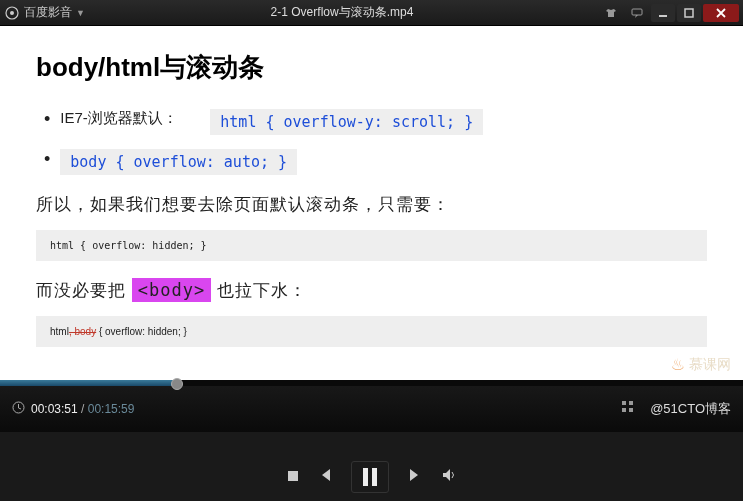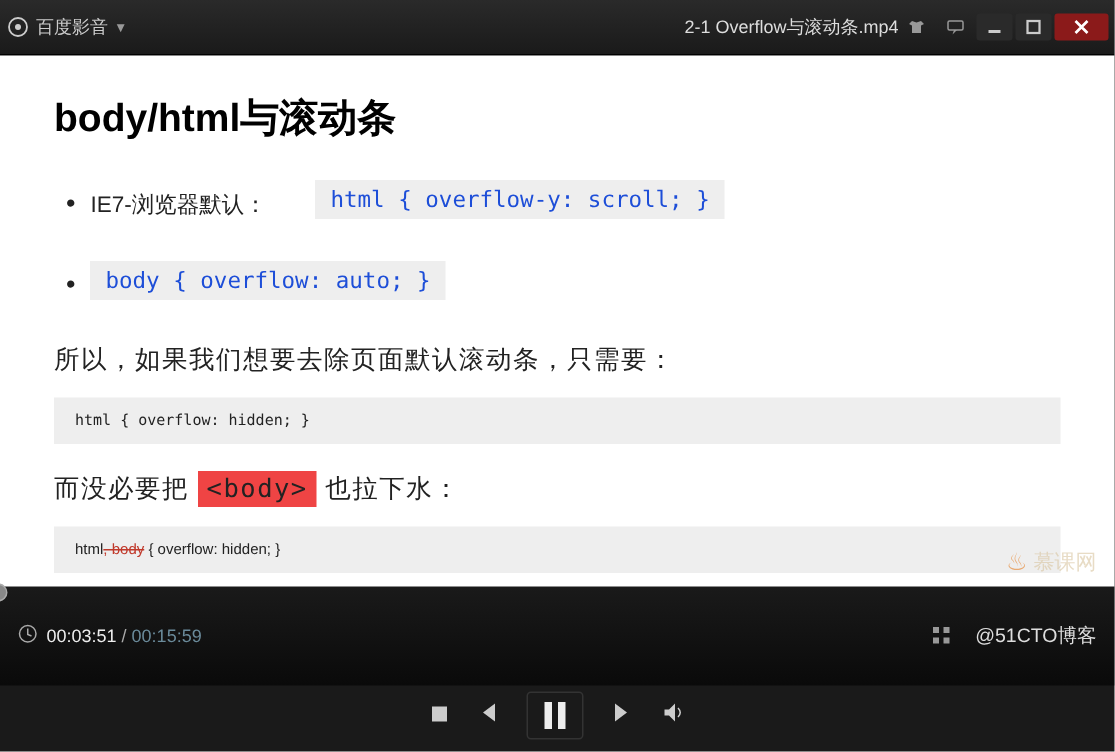--- a/index.html
+++ b/index.html
@@ -1,52 +1,52 @@
 <!DOCTYPE html>
 <html><head>
 <meta charset="utf-8">
 <style>
 *{margin:0;padding:0;box-sizing:border-box;font-family:"Microsoft YaHei",Arial,sans-serif}
 body{background:#1a1a1a;width:743px;height:501px;overflow:hidden;position:relative}
-.titlebar{height:37px;background:linear-gradient(#2a2a2a,#1a1a1a);display:flex;align-items:center;color:#ccc;font-size:12px;padding:0 4px;border-bottom:1px solid #000}
+.titlebar{height:26px;background:linear-gradient(#2a2a2a,#1a1a1a);display:flex;align-items:center;color:#ccc;font-size:12px;padding:0 4px;border-bottom:1px solid #000}
 .app-icon{width:16px;height:16px;margin-right:4px;display:flex;align-items:center;justify-content:center}
 .app-name{margin-right:4px}
 .dropdown-arrow{font-size:9px;color:#999}
-.title-center{flex:1;text-align:right;color:#ddd}
+.title-center{flex:1;text-align:center;color:#ddd}
 .title-right{display:flex;gap:2px}
 .tb-btn{width:24px;height:18px;display:flex;align-items:center;justify-content:center;cursor:pointer;color:#bbb;font-size:11px}
 .tb-btn.close{background:#8b1a1a;color:#fff;border-radius:2px;width:36px}
 .tb-btn.min{background:#2a2a2a;border-radius:2px}
 .tb-btn.max{background:#2a2a2a;border-radius:2px}
 .content{background:#fff;height:354px;padding:24px 36px;position:relative;overflow:hidden}
 h1{font-size:26px;font-weight:bold;margin-bottom:24px;color:#000}
 .bullet-list{list-style:none;margin-left:8px;margin-bottom:18px}
-.bullet-list li{font-size:15px;color:#222;margin-bottom:28px;display:flex;align-items:flex-end}
+.bullet-list li{font-size:15px;color:#222;margin-bottom:14px;display:flex;align-items:flex-start}
 .bullet-list li::before{content:"•";margin-right:10px;font-size:18px}
 .label-text{min-width:150px}
 .code-inline{background:#eee;padding:4px 10px;font-family:Consolas,monospace;font-size:15px;color:#1d4ed8}
 .para{font-size:17px;color:#222;margin-bottom:14px;letter-spacing:1px}
 .code-block{background:#eee;padding:10px 14px;font-family:Consolas,monospace;font-size:10px;color:#222;margin-bottom:18px}
-.body-tag{background:#ef4444;padding:2px 6px;font-family:Consolas,monospace}
+.body-tag{background:#d946ef;padding:2px 6px;font-family:Consolas,monospace}
 .strike{color:#c0392b;text-decoration:line-through;position:relative}
 .watermark{position:absolute;right:12px;bottom:6px;color:#d9c5a0;font-size:14px;opacity:.6;display:flex;align-items:center;gap:4px}
 .flame{color:#e67e22;font-size:16px}
-.controls{height:66px;background:linear-gradient(#1a1a1a,#0a0a0a);display:flex;flex-direction:row}
+.controls{height:52px;background:linear-gradient(#1a1a1a,#0a0a0a);display:flex;flex-direction:column}
 .progress{height:6px;background:#0a0a0a;position:relative;cursor:pointer}
 .progress-fill{height:100%;width:24%;background:linear-gradient(#3a7a9a,#1a4a6a);position:relative}
 .progress-fill::after{content:"";position:absolute;right:-5px;top:-2px;width:10px;height:10px;background:#888;border-radius:50%;border:1px solid #aaa}
 .ctrl-row{flex:1;display:flex;align-items:center;padding:0 12px;color:#aaa;font-size:12px}
 .time-icon{margin-right:6px;font-size:13px}
 .cur-time{color:#eee}
 .dur-time{color:#6a8a9a}
 .ctrl-center{position:absolute;left:50%;transform:translateX(-50%);display:flex;align-items:center;gap:18px;bottom:8px}
 .ctrl-btn{color:#ccc;cursor:pointer;font-size:16px}
 .ctrl-btn.stop{font-size:12px}
 .ctrl-btn.play{font-size:26px;background:#1a1a1a;width:38px;height:32px;display:flex;align-items:center;justify-content:center;border:1px solid #333;border-radius:3px}
-.ctrl-right{margin-left:auto;display:flex;align-items:flex-end;gap:16px;font-size:13px}
+.ctrl-right{margin-left:auto;display:flex;align-items:flex-start;gap:16px;font-size:13px}
 .attribution{color:#ddd;font-size:13px}
 </style>
 </head>
 <body>
 
 <div class="titlebar">
   <span class="app-icon">
     <svg width="14" height="14" viewBox="0 0 14 14">
         <circle cx="7" cy="7" r="6" fill="none" stroke="#ccc" stroke-width="1.2"></circle>
         <circle cx="7" cy="7" r="2" fill="#ccc"></circle>

